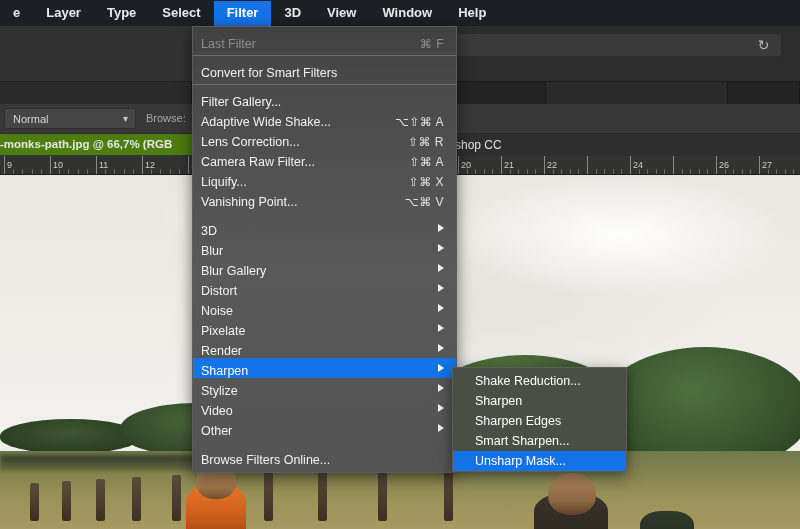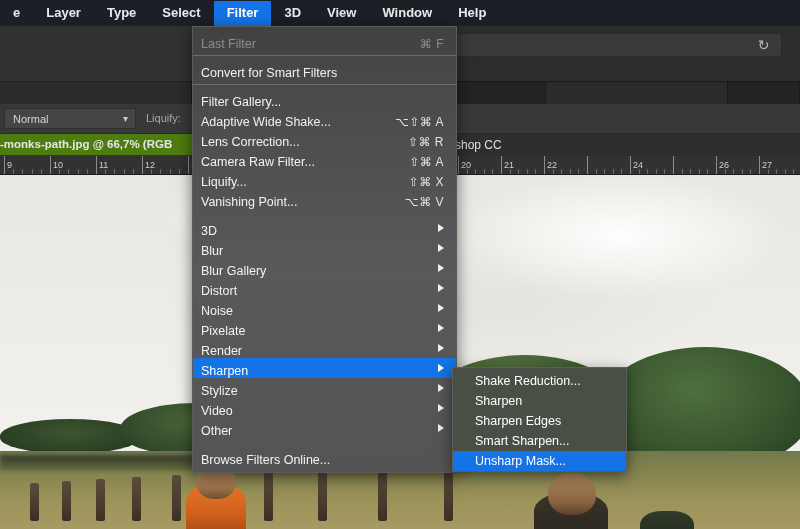--- a/index.html
+++ b/index.html
@@ -257,21 +257,21 @@
     <div class="seg" style="width:92px;background:#232323;"></div>
     <div class="seg" style="width:182px;"></div>
     <div class="seg" style="width:72px;background:#232323;"></div>
   </div>
 
   <div class="panelrow">
     <div class="blendmode">
       <span>Normal</span>
       <span class="chev">▾</span>
     </div>
-    <div class="opacity-label">Liquify:</div>
+    <div class="opacity-label">Browse:</div>
   </div>
 
   <div class="doc-title-bar">
     <div class="ps-cc-bg"></div>
     <div class="doc-title">-monks-path.jpg @ 66,7% (RGB</div>
     <div class="photoshop-cc">shop CC</div>
   </div>
 
   <div class="ruler" id="ruler">
       <div class="tick" style="left: 4px;"></div>

